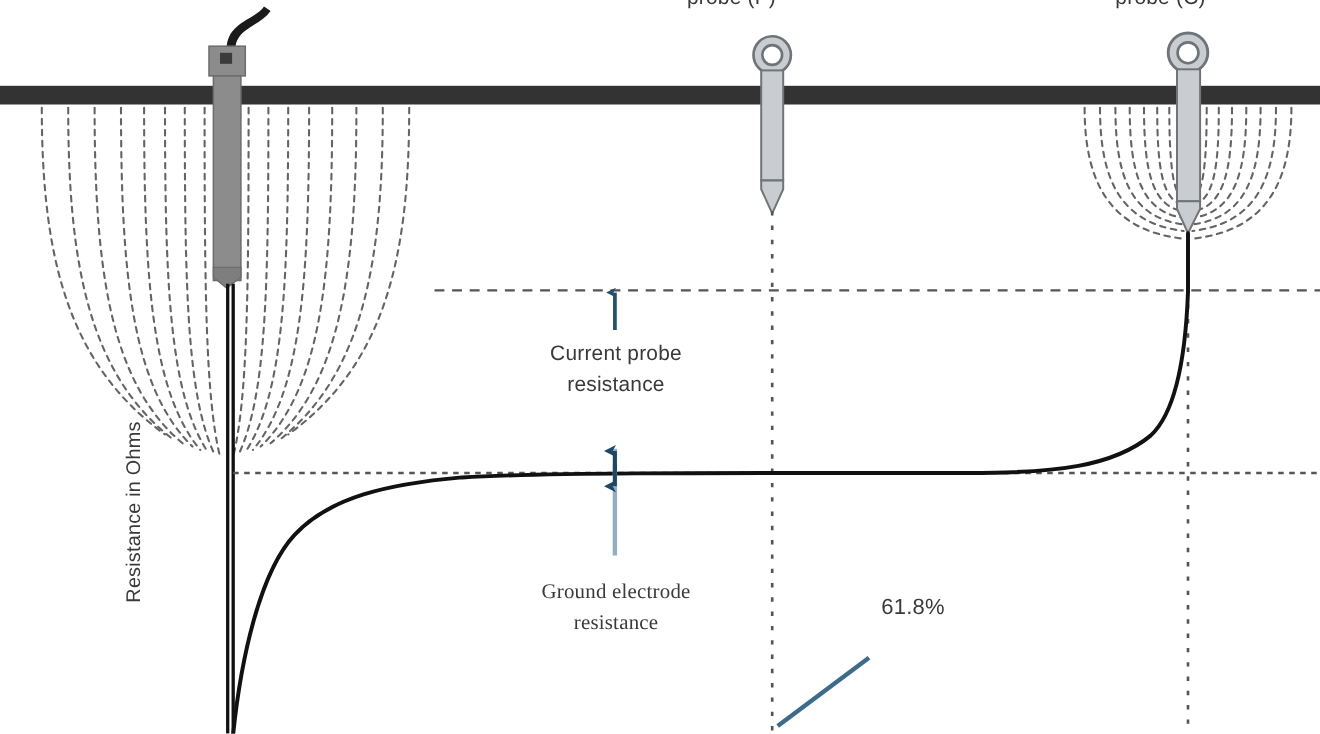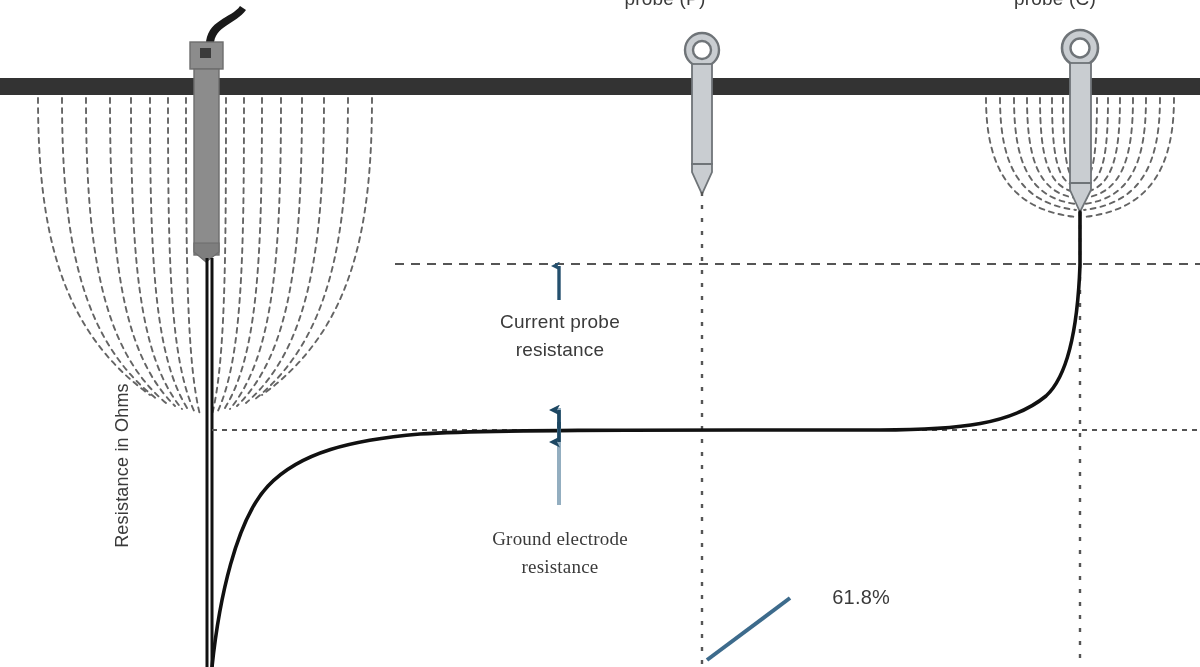--- a/index.html
+++ b/index.html
@@ -6,21 +6,21 @@
   body{width:1200px;height:667px;overflow:hidden;
        font-family:"Liberation Sans", sans-serif;}
   #stage{position:relative;width:1020px;height:667px;background:#fff;}
   #stage svg{position:absolute;left:0;top:0;}
   .lbl{position:absolute;color:#3a3a3a;font-size:19px;letter-spacing:.2px;
        white-space:nowrap;text-align:center;}
   #probe-p-label{left:565px;top:-12px;width:200px;}
   #probe-c-label{left:955px;top:-12px;width:200px;}
   #current-probe-res{left:405px;top:308px;width:310px;line-height:1.45;}
   #ground-el-res{left:395px;top:525px;width:330px;line-height:1.45;font-family:Liberation Serif, serif;}
-  #pct-label{left:770px;top:586px;width:120px;text-align:right;font-size:20px;}
+  #pct-label{left:770px;top:541px;width:120px;text-align:center;font-size:20px;}
   #yaxis-label{left:-8px;top:455px;width:260px;transform:rotate(-90deg);
        transform-origin:center center;font-size:18px;text-align:center;}
 </style>
 </head>
 <body>
 
 <div id="stage">
 
   <svg width="1200" height="667" viewBox="0 0 1200 667">
 

